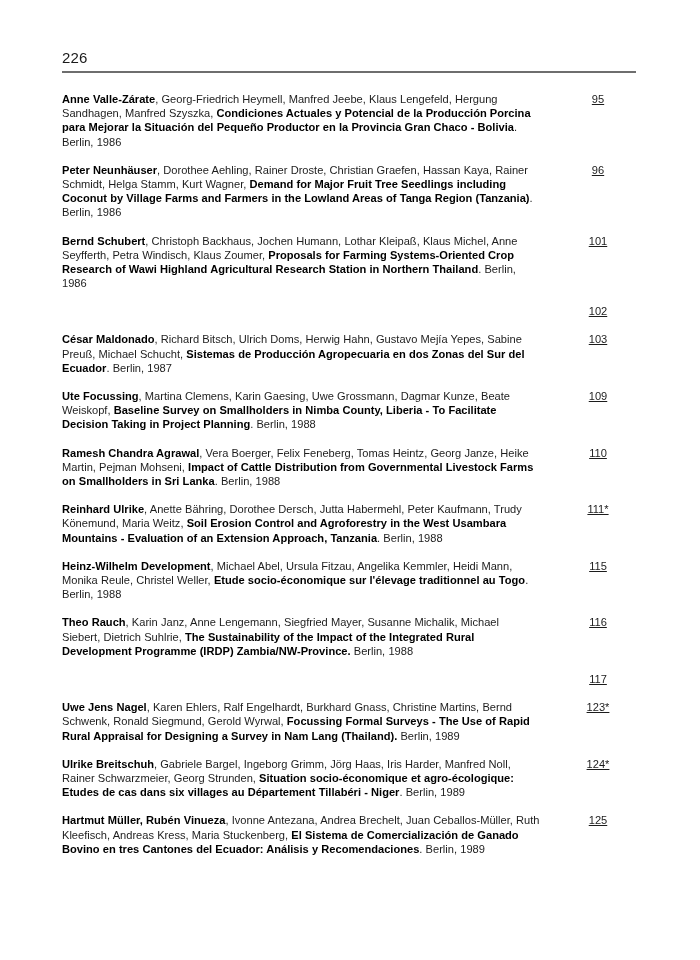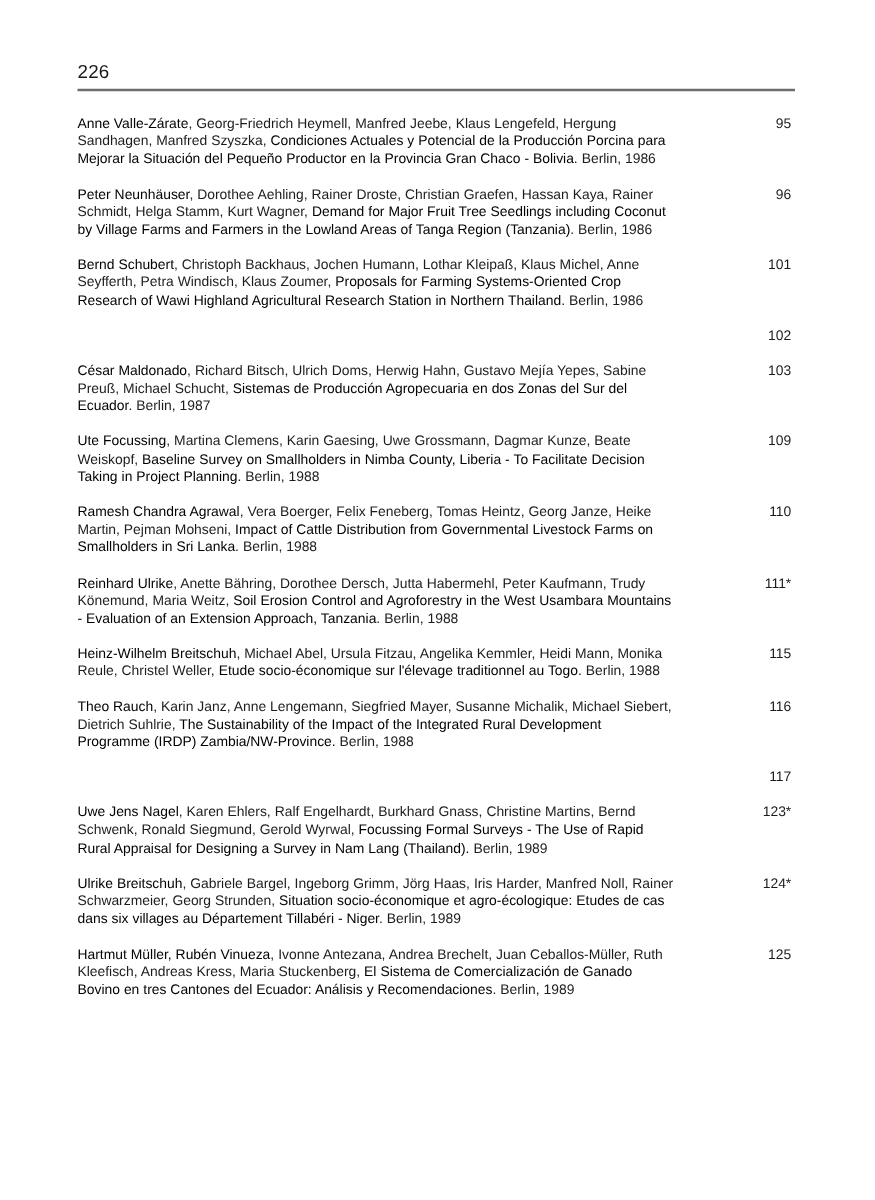--- a/index.html
+++ b/index.html
@@ -55,33 +55,34 @@
   .entry-text {
     display: block;
     width: 478px;
     font-size: 11.1px;
     line-height: 14.2px;
     text-align: left;
     color: #1c1c1c;
     word-spacing: 0.1px;
   }
   .entry-text b {
-    font-weight: normal;
+    font-weight: bold;
     color: #000000;
   }
   .entry-page {
     position: absolute;
     left: 501px;
     top: 0;
     width: 70px;
     font-size: 11.1px;
     line-height: 14.2px;
-    text-align: right;
+    text-align: center;
     color: #1c1c1c;
     white-space: nowrap;
+    text-decoration: underline;
   }
 </style>
 </head>
 <body>
 
 <div class="page">
 
   <div class="page-header">
     <div class="folio">226</div>
   </div>
@@ -114,21 +115,21 @@
       </div>
       <div class="entry">
         <div class="entry-text"><b>Ramesh Chandra Agrawal</b><span>, Vera Boerger, Felix Feneberg, Tomas Heintz, Georg Janze, Heike Martin, Pejman Mohseni, </span><b>Impact of Cattle Distribution from Governmental Livestock Farms on Smallholders in Sri Lanka</b><span>. Berlin, 1988</span></div>
         <div class="entry-page">110</div>
       </div>
       <div class="entry">
         <div class="entry-text"><b>Reinhard Ulrike</b><span>, Anette Bähring, Dorothee Dersch, Jutta Habermehl, Peter Kaufmann, Trudy Könemund, Maria Weitz, </span><b>Soil Erosion Control and Agroforestry in the West Usambara Mountains - Evaluation of an Extension Approach, Tanzania</b><span>. Berlin, 1988</span></div>
         <div class="entry-page">111*</div>
       </div>
       <div class="entry">
-        <div class="entry-text"><b>Heinz-Wilhelm Breitschuh</b><span>, Michael Abel, Ursula Fitzau, Angelika Kemmler, Heidi Mann, Monika Reule, Christel Weller, </span><b>Etude socio-économique sur l'élevage traditionnel au Togo</b><span>. Berlin, 1988</span></div>
+        <div class="entry-text"><b>Heinz-Wilhelm Development</b><span>, Michael Abel, Ursula Fitzau, Angelika Kemmler, Heidi Mann, Monika Reule, Christel Weller, </span><b>Etude socio-économique sur l'élevage traditionnel au Togo</b><span>. Berlin, 1988</span></div>
         <div class="entry-page">115</div>
       </div>
       <div class="entry">
         <div class="entry-text"><b>Theo Rauch</b><span>, Karin Janz, Anne Lengemann, Siegfried Mayer, Susanne Michalik, Michael Siebert, Dietrich Suhlrie, </span><b>The Sustainability of the Impact of the Integrated Rural Development Programme (IRDP) Zambia/NW-Province.</b><span> Berlin, 1988</span></div>
         <div class="entry-page">116</div>
       </div>
       <div class="entry">
         <div class="entry-page">117</div>
       </div>
       <div class="entry">

